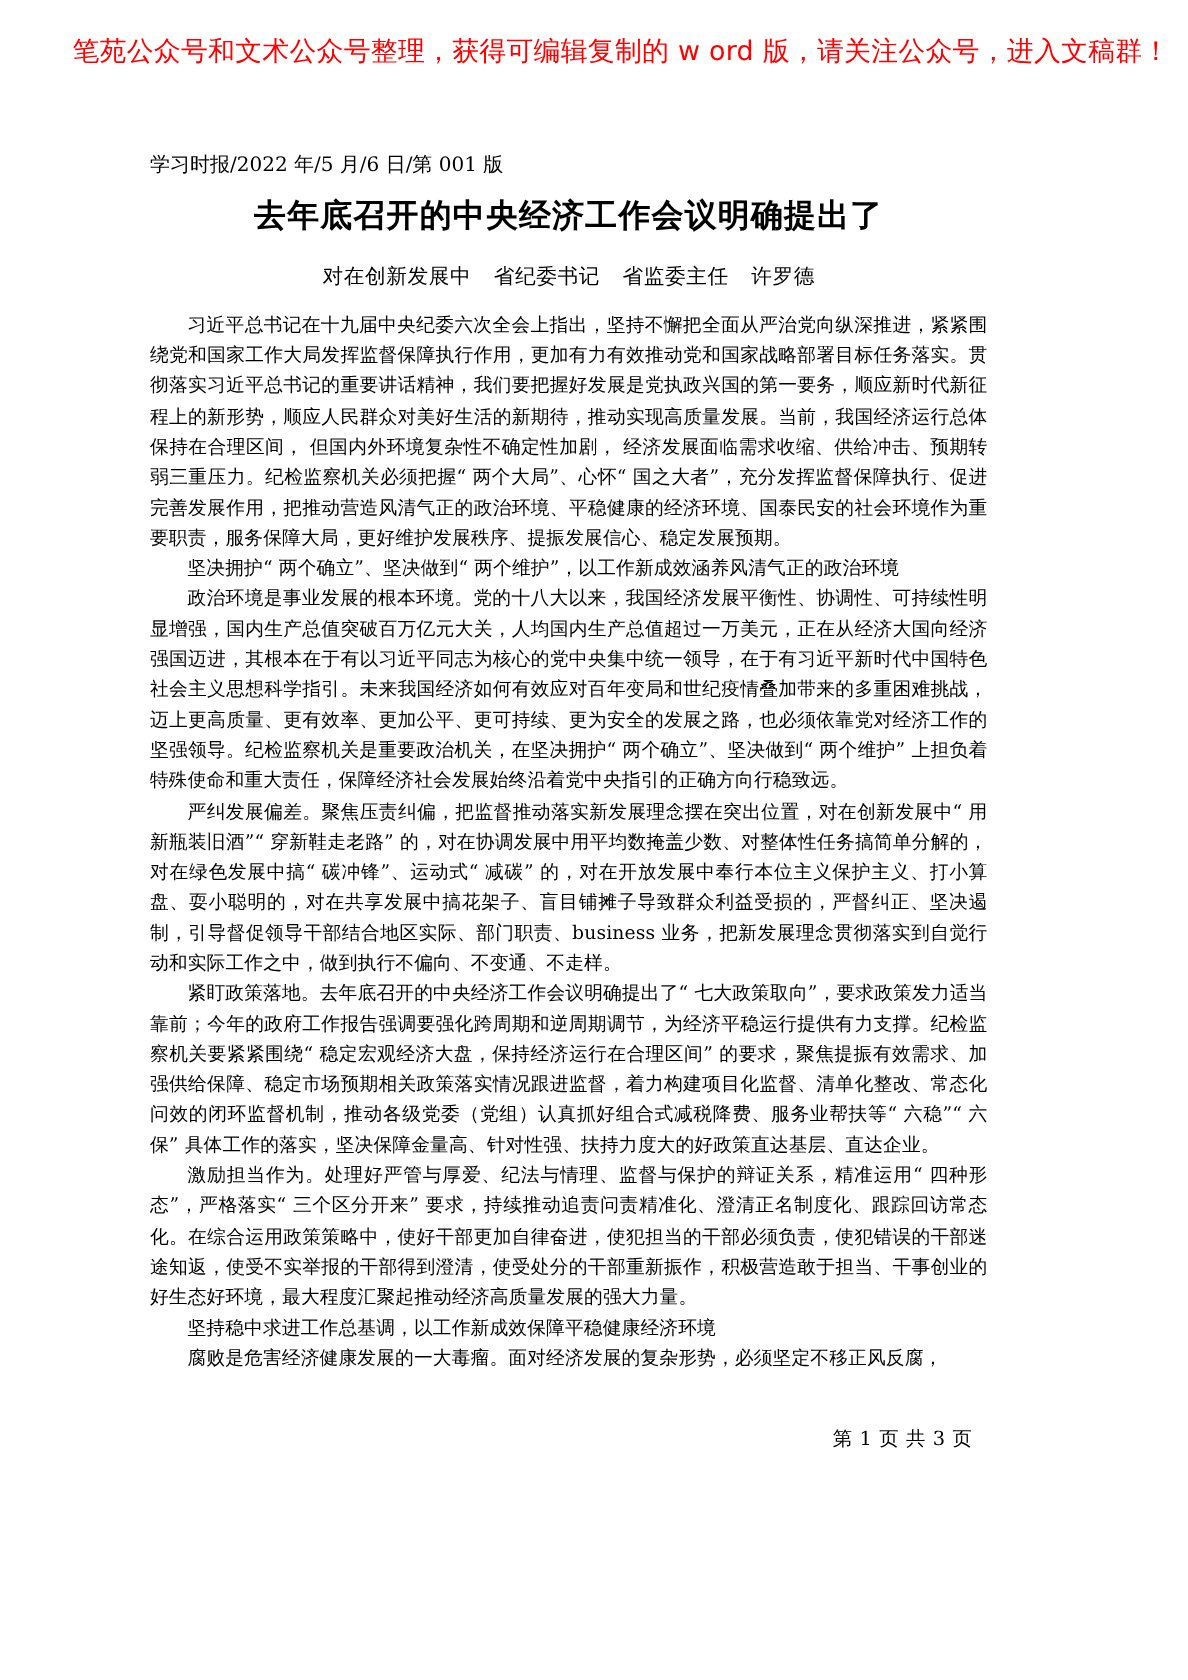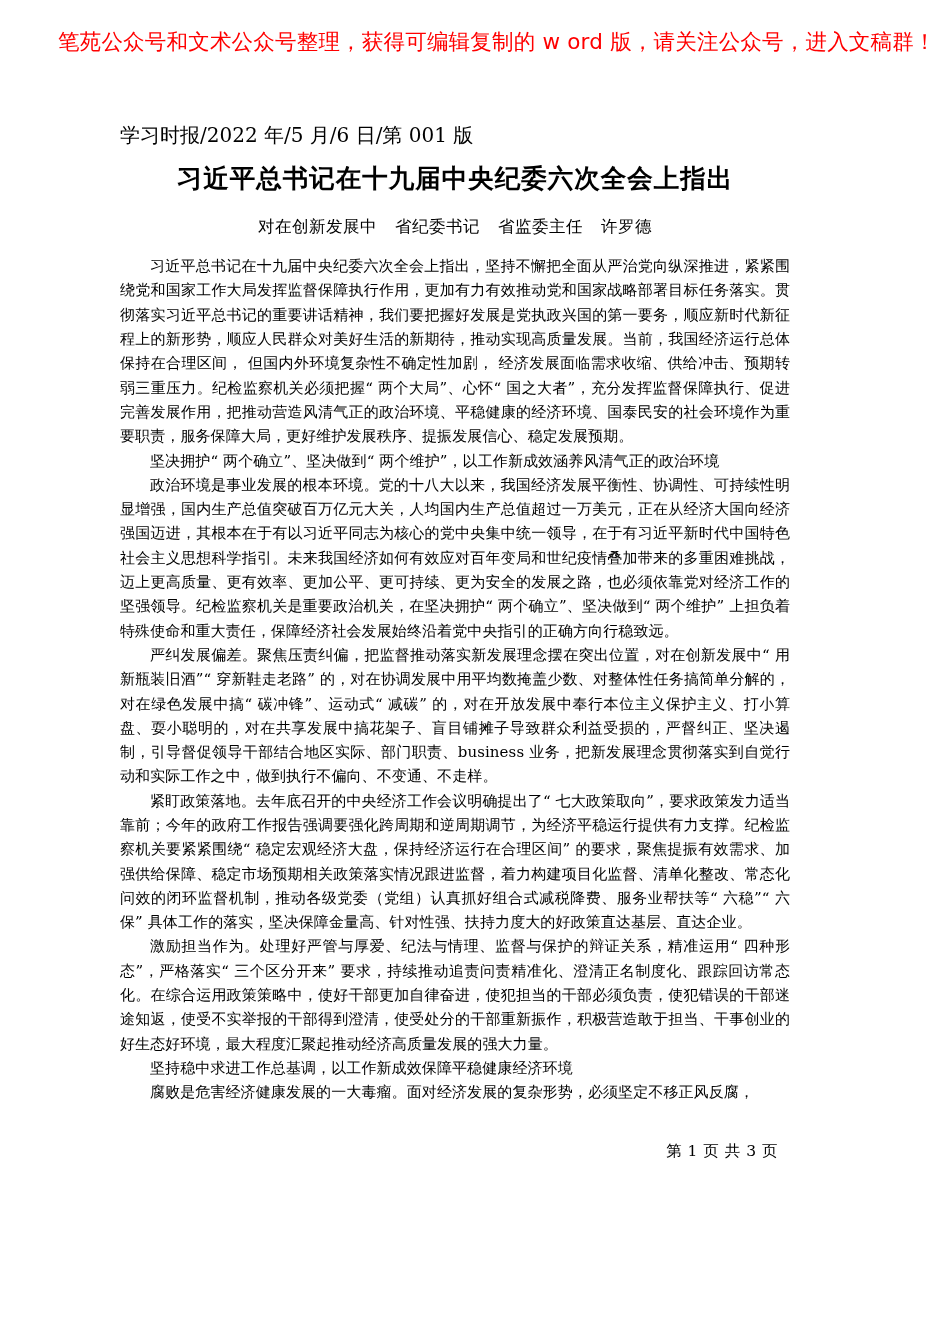--- a/index.html
+++ b/index.html
@@ -29,21 +29,21 @@
     line-height: 1.45;
     font-weight: normal;
     letter-spacing: 0.2px;
     margin: 0 0 6px 0;
     width: 890px;
   }
   .content {
     padding: 0 62px 0 62px;
   }
   .source-line {
-    font-size: 20px;
+    font-size: 16px;
     line-height: 1.6;
     margin-top: 62px;
     font-family: "DejaVu Serif", "Liberation Serif", serif;
   }
   .doc-title {
     text-align: center;
     font-size: 25.5px;
     font-weight: bold;
     font-family: "DejaVu Sans", "Liberation Sans", sans-serif;
     letter-spacing: 1px;
@@ -80,21 +80,21 @@
 <body>
 
 <div class="page">
 
   <div class="banner">笔苑公众号和文术公众号整理，获得可编辑复制的 w ord 版，请关注公众号，进入文稿群！</div>
 
   <div class="content">
 
     <div class="source-line">学习时报/2022 年/5 月/6 日/第 001 版</div>
 
-    <h1 class="doc-title">习近平总书记在十九届中央纪委六次全会上指出</h1>
+    <h1 class="doc-title">去年底召开的中央经济工作会议明确提出了</h1>
 
     <div class="byline">
       <span>对在创新发展中</span><span class="gap"></span><span>省纪委书记</span><span class="gap"></span><span>省监委主任</span><span class="gap"></span><span>许罗德</span>
     </div>
 
     <p class="body-text">习近平总书记在十九届中央纪委六次全会上指出，坚持不懈把全面从严治党向纵深推进，紧紧围绕党和国家工作大局发挥监督保障执行作用，更加有力有效推动党和国家战略部署目标任务落实。贯彻落实习近平总书记的重要讲话精神，我们要把握好发展是党执政兴国的第一要务，顺应新时代新征程上的新形势，顺应人民群众对美好生活的新期待，推动实现高质量发展。当前，我国经济运行总体保持在合理区间， 但国内外环境复杂性不确定性加剧， 经济发展面临需求收缩、供给冲击、预期转弱三重压力。纪检监察机关必须把握“ 两个大局”、心怀“ 国之大者”，充分发挥监督保障执行、促进完善发展作用，把推动营造风清气正的政治环境、平稳健康的经济环境、国泰民安的社会环境作为重要职责，服务保障大局，更好维护发展秩序、提振发展信心、稳定发展预期。</p>
     <p class="body-text">坚决拥护“ 两个确立”、坚决做到“ 两个维护”，以工作新成效涵养风清气正的政治环境</p>
     <p class="body-text">政治环境是事业发展的根本环境。党的十八大以来，我国经济发展平衡性、协调性、可持续性明显增强，国内生产总值突破百万亿元大关，人均国内生产总值超过一万美元，正在从经济大国向经济强国迈进，其根本在于有以习近平同志为核心的党中央集中统一领导，在于有习近平新时代中国特色社会主义思想科学指引。未来我国经济如何有效应对百年变局和世纪疫情叠加带来的多重困难挑战，迈上更高质量、更有效率、更加公平、更可持续、更为安全的发展之路，也必须依靠党对经济工作的坚强领导。纪检监察机关是重要政治机关，在坚决拥护“ 两个确立”、坚决做到“ 两个维护” 上担负着特殊使命和重大责任，保障经济社会发展始终沿着党中央指引的正确方向行稳致远。</p>
     <p class="body-text">严纠发展偏差。聚焦压责纠偏，把监督推动落实新发展理念摆在突出位置，对在创新发展中“ 用新瓶装旧酒”“ 穿新鞋走老路” 的，对在协调发展中用平均数掩盖少数、对整体性任务搞简单分解的，对在绿色发展中搞“ 碳冲锋”、运动式“ 减碳” 的，对在开放发展中奉行本位主义保护主义、打小算盘、耍小聪明的，对在共享发展中搞花架子、盲目铺摊子导致群众利益受损的，严督纠正、坚决遏制，引导督促领导干部结合地区实际、部门职责、business 业务，把新发展理念贯彻落实到自觉行动和实际工作之中，做到执行不偏向、不变通、不走样。</p>
     <p class="body-text">紧盯政策落地。去年底召开的中央经济工作会议明确提出了“ 七大政策取向”，要求政策发力适当靠前；今年的政府工作报告强调要强化跨周期和逆周期调节，为经济平稳运行提供有力支撑。纪检监察机关要紧紧围绕“ 稳定宏观经济大盘，保持经济运行在合理区间” 的要求，聚焦提振有效需求、加强供给保障、稳定市场预期相关政策落实情况跟进监督，着力构建项目化监督、清单化整改、常态化问效的闭环监督机制，推动各级党委（党组）认真抓好组合式减税降费、服务业帮扶等“ 六稳”“ 六保” 具体工作的落实，坚决保障金量高、针对性强、扶持力度大的好政策直达基层、直达企业。</p>

